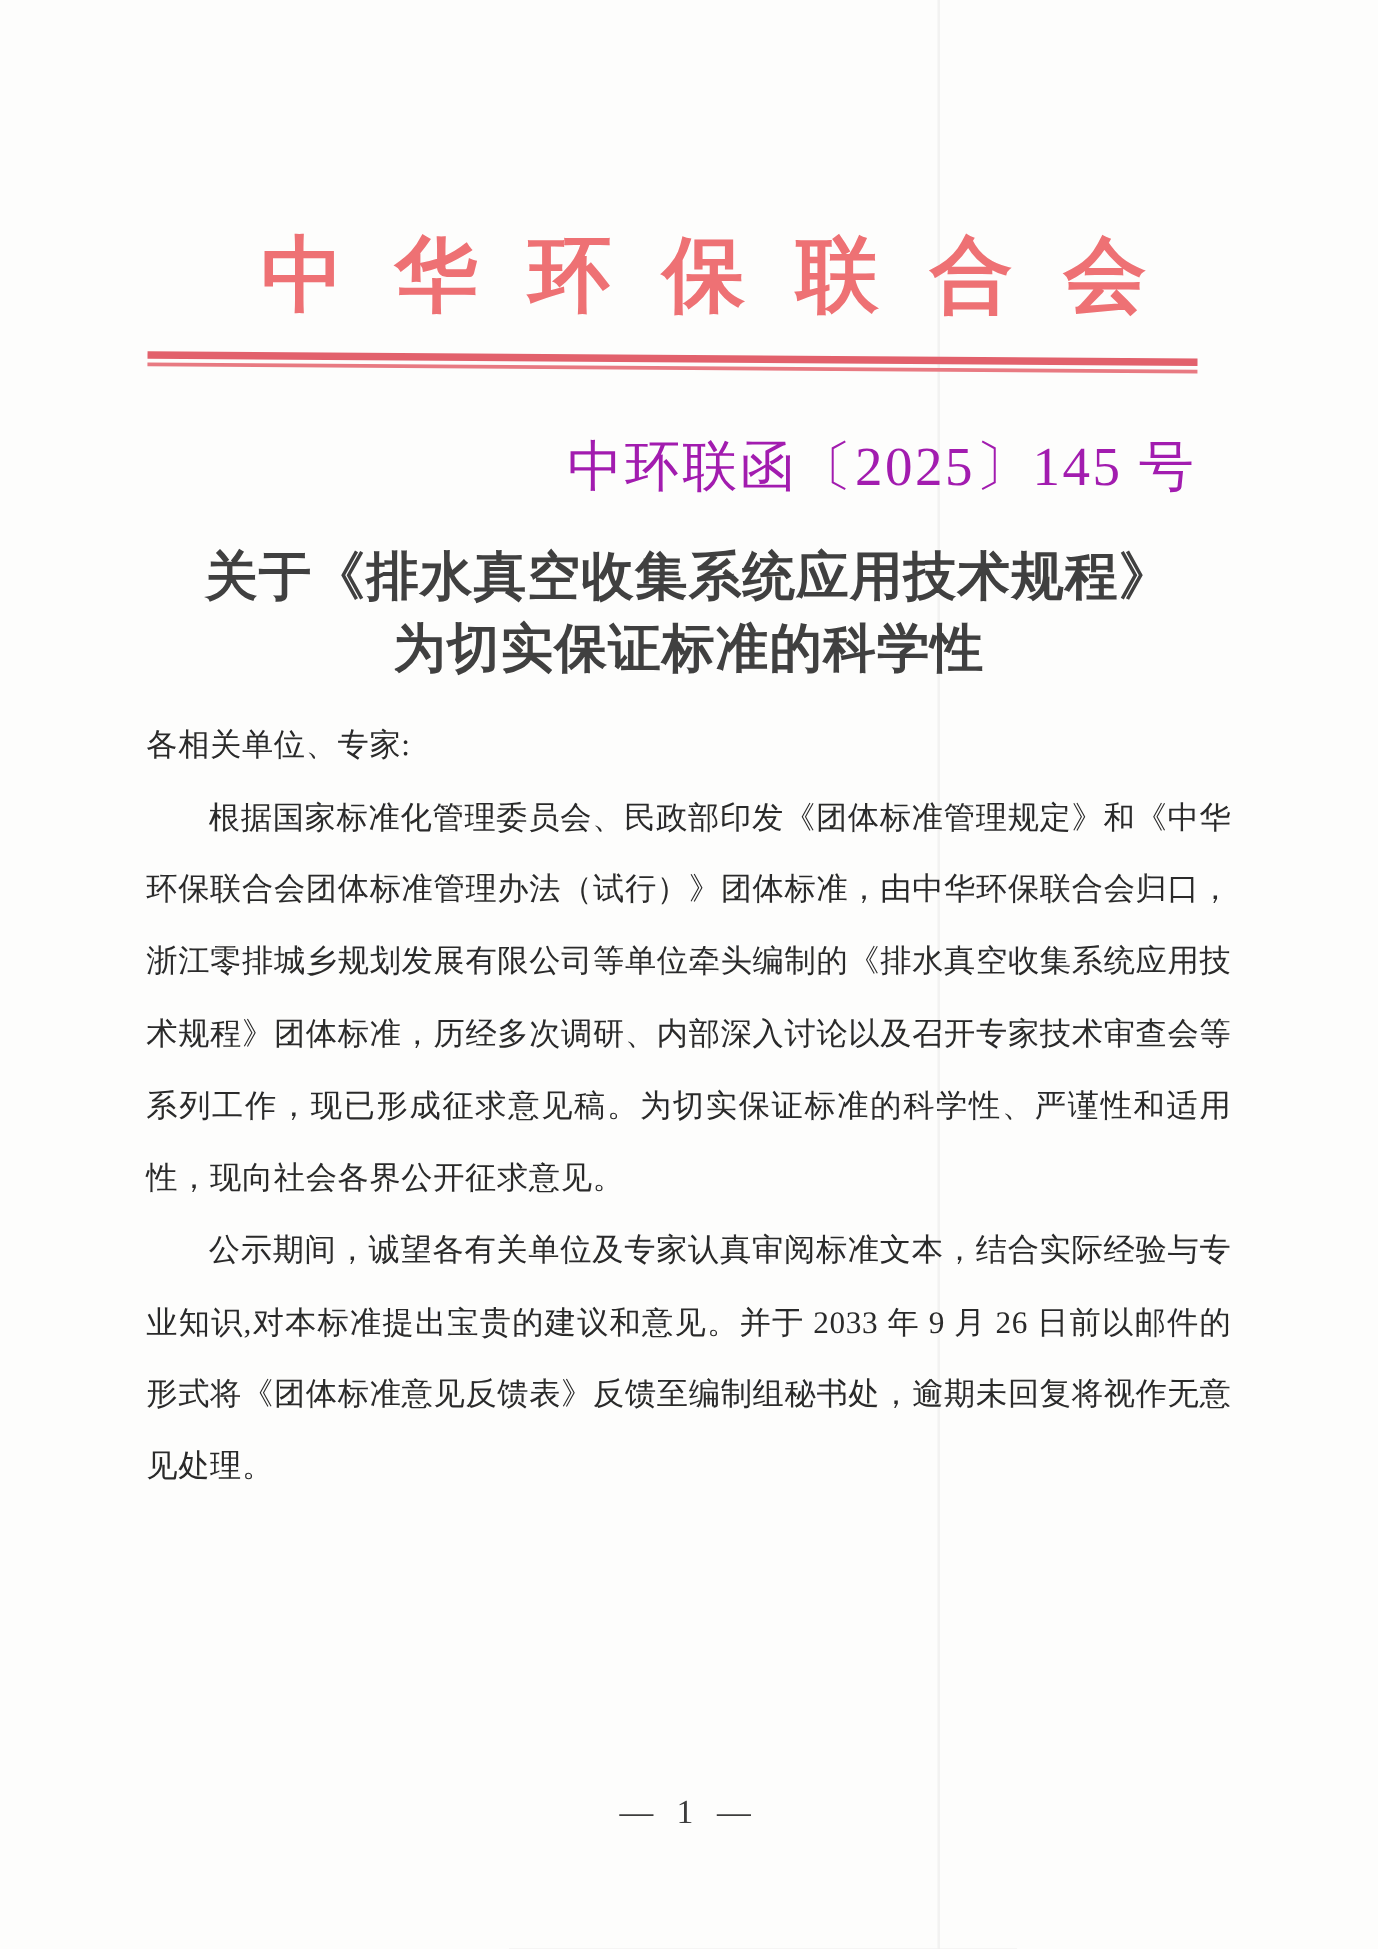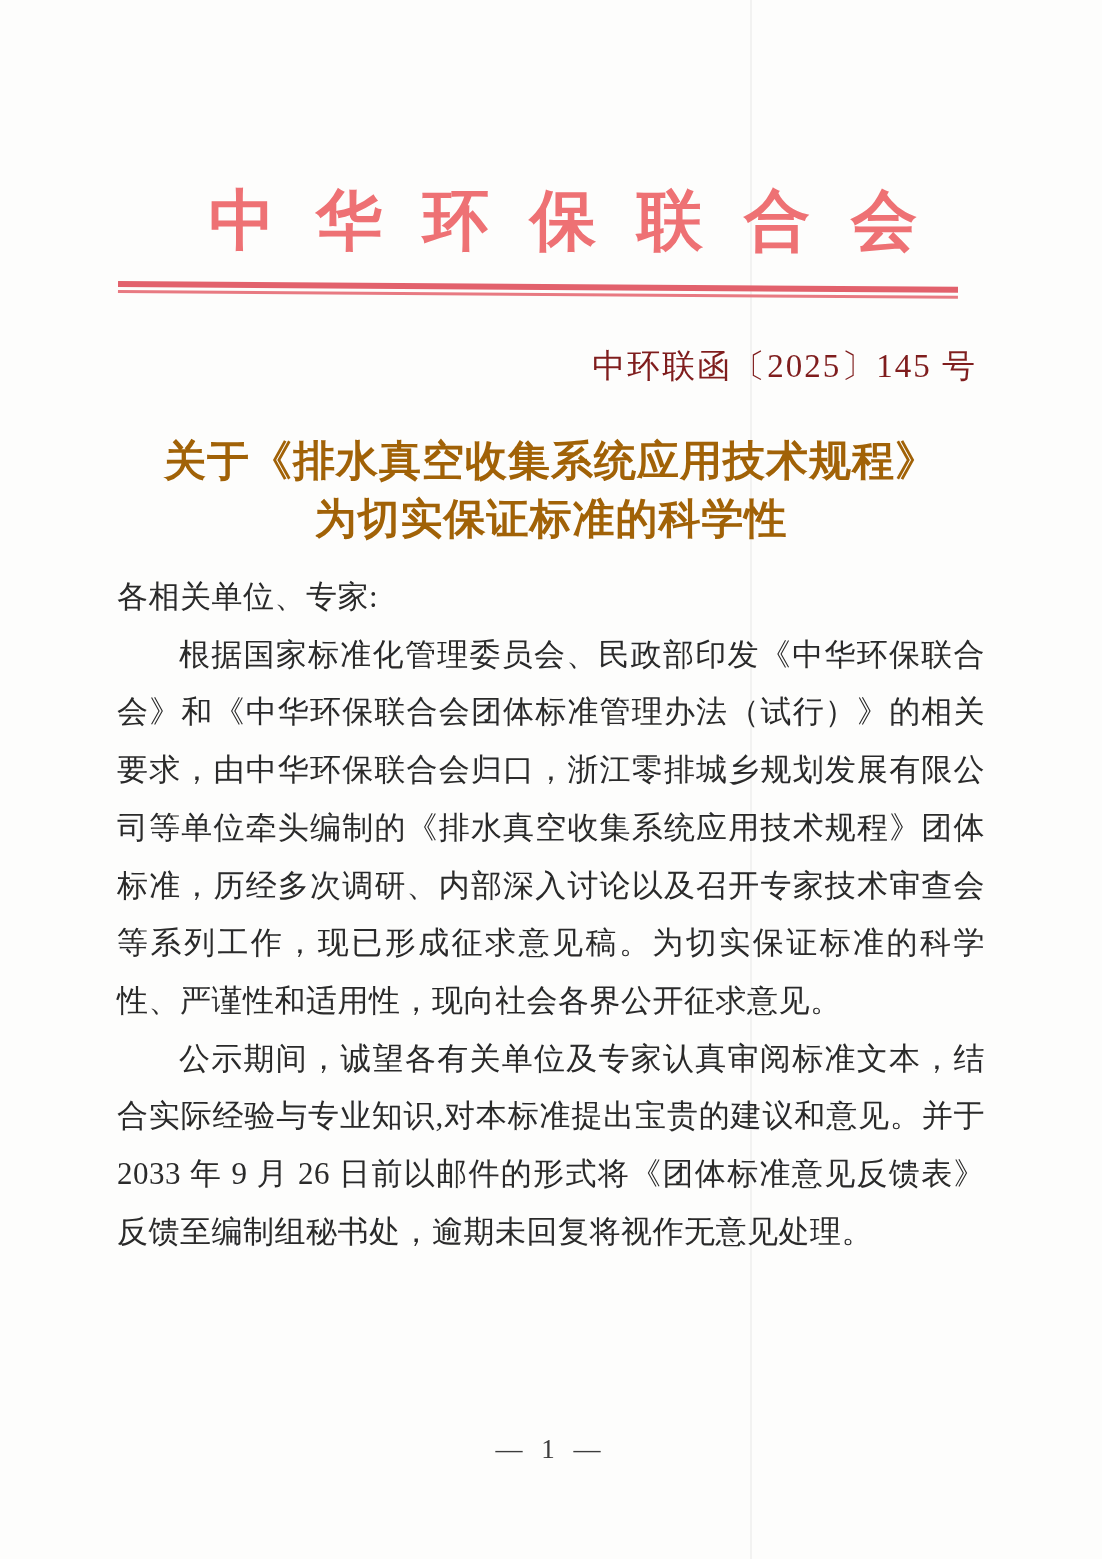--- a/index.html
+++ b/index.html
@@ -60,47 +60,47 @@
     background: transparent;
   }
   .rule .thin {
     height: 3px;
     background: #e87a82;
   }
   
   .doc-number {
     position: absolute;
     top: 344px;
-    right: 125px;
-    font-size: 33px;
+    right: 145px;
+    font-size: 44px;
     letter-spacing: 2px;
-    color: #7f1d1d;
+    color: #a21caf;
     white-space: nowrap;
   }
   
   .title {
     position: absolute;
     top: 432px;
     left: 0;
     right: 0;
     text-align: center;
     font-family: "Liberation Sans", "DejaVu Sans", sans-serif;
     font-weight: 700;
     font-size: 42px;
     line-height: 58px;
     letter-spacing: 1px;
-    color: #a16207;
+    color: #404040;
   }
   
   .body-text {
     position: absolute;
     top: 568px;
     left: 117px;
     width: 868px;
-    font-size: 31px;
+    font-size: 25px;
     line-height: 57.7px;
     letter-spacing: 0.5px;
     color: #2a2a2a;
     text-align: justify;
   }
   .body-text p {
     margin: 0;
     padding: 0;
   }
   .body-text p.indent {
@@ -135,19 +135,19 @@
 
   <div class="doc-number">中环联函〔2025〕145 号</div>
 
   <div class="title">
     <div>关于《排水真空收集系统应用技术规程》</div>
     <div>为切实保证标准的科学性</div>
   </div>
 
   <div class="body-text">
     <p>各相关单位、专家:</p>
-    <p class="indent">根据国家标准化管理委员会、民政部印发《中华环保联合会》和《中华环保联合会团体标准管理办法（试行）》的相关要求，由中华环保联合会归口，浙江零排城乡规划发展有限公司等单位牵头编制的《排水真空收集系统应用技术规程》团体标准，历经多次调研、内部深入讨论以及召开专家技术审查会等系列工作，现已形成征求意见稿。为切实保证标准的科学性、严谨性和适用性，现向社会各界公开征求意见。</p>
+    <p class="indent">根据国家标准化管理委员会、民政部印发《团体标准管理规定》和《中华环保联合会团体标准管理办法（试行）》团体标准，由中华环保联合会归口，浙江零排城乡规划发展有限公司等单位牵头编制的《排水真空收集系统应用技术规程》团体标准，历经多次调研、内部深入讨论以及召开专家技术审查会等系列工作，现已形成征求意见稿。为切实保证标准的科学性、严谨性和适用性，现向社会各界公开征求意见。</p>
     <p class="indent">公示期间，诚望各有关单位及专家认真审阅标准文本，结合实际经验与专业知识,对本标准提出宝贵的建议和意见。并于 2033 年 9 月 26 日前以邮件的形式将《团体标准意见反馈表》反馈至编制组秘书处，逾期未回复将视作无意见处理。</p>
   </div>
 
   <div class="page-number">— 1 —</div>
 
 </div>
 
 </body></html>

